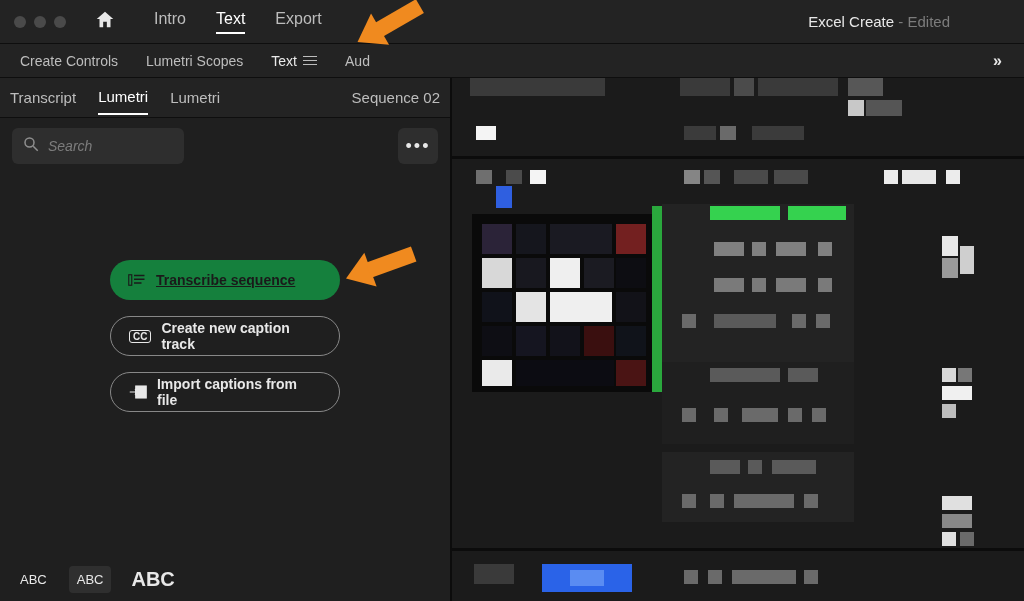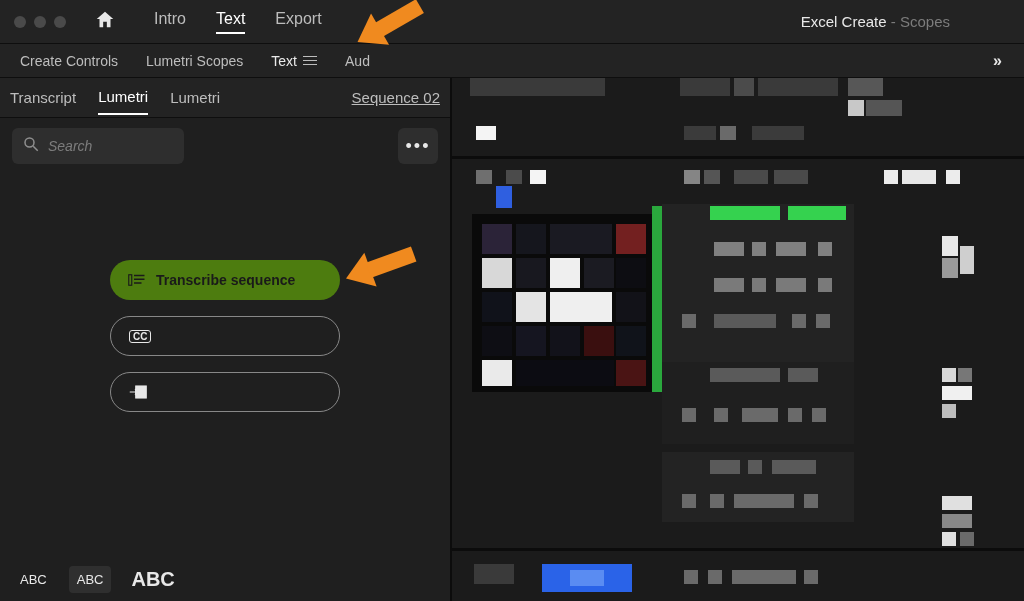--- a/index.html
+++ b/index.html
@@ -62,21 +62,21 @@
     padding: 0 10px;
     height: 40px;
     font-size: 15px;
     color: #bdbdbd;
     gap: 22px;
     background: #232323;
     border-bottom: 1px solid #0e0e0e;
   }
   .caption-tab { cursor: pointer; padding: 8px 0; text-align: center; }
   .caption-tab.active { color: #fff; border-bottom: 2px solid #fff; }
-  .seq-name { margin-left: auto; color: #bdbdbd; text-decoration: underline; }
+  .seq-name { margin-left: auto; color: #bdbdbd; }
 
   .search-row { display: flex; align-items: center; padding: 10px 12px; gap: 10px; }
   .search-box {
     flex: 0 0 172px;
     height: 36px;
     background: #2e2e2e;
     border-radius: 6px;
     display: flex;
     align-items: center;
     padding: 0 10px;
@@ -96,21 +96,21 @@
 
   .action-buttons {
     margin-top: 86px;
     display: flex; flex-direction: column; align-items: center; gap: 16px;
   }
   .pill {
     width: 230px; height: 40px; border-radius: 20px;
     display: flex; align-items: center; gap: 10px; padding: 0 18px;
     font-size: 14px; font-weight: 600; cursor: pointer;
   }
-  .pill.primary { background: #4d7c0f; color: #1a1a1a; }
+  .pill.primary { background: #15803d; color: #1a1a1a; text-decoration: underline; }
   .pill.outline { background: transparent; color: #e8e8e8; border: 1.5px solid #888; }
   .pill svg { width: 18px; height: 14px; }
   .pill.primary svg { fill: #1a1a1a; stroke: #1a1a1a; }
   .pill.outline svg { fill: #e8e8e8; stroke: #e8e8e8; }
   .cc-box { border: 1.5px solid #e8e8e8; border-radius: 3px; padding: 0 3px; font-size: 10px; font-weight: 700; }
 
   .footer-row {
     margin-top: auto; display: flex; align-items: center; gap: 14px;
     padding: 8px 12px;
   }
@@ -165,21 +165,21 @@
     <svg viewBox="0 0 24 24">
         <path d="M12 3l9 8h-3v9h-4v-6h-4v6H6v-9H3z"></path>
       </svg>
   </div>
   <div class="top-tabs">
     <div class="top-tab">Intro</div>
     <div class="top-tab active">Text</div>
     <div class="top-tab">Export</div>
   </div>
   <div class="proj-title">
-    <span>Excel Create</span><span class="edited"> - Scopes</span>
+    <span>Excel Create</span><span class="edited"> - Edited</span>
   </div>
 </div>
 
 <div class="panel-tabs-row">
   <div class="panel-tab">Create Controls</div>
   <div class="panel-tab">Lumetri Scopes</div>
   <div class="panel-tab active">
     <span>Text</span>
     <span class="panel-hamburger">
         <span></span>
@@ -219,26 +219,28 @@
         <svg viewBox="0 0 24 18">
             <rect x="1" y="2" width="4" height="14" fill="none" stroke-width="1.5"></rect>
             <line x1="8" y1="3" x2="22" y2="3" stroke-width="2"></line>
             <line x1="8" y1="8" x2="22" y2="8" stroke-width="2"></line>
             <line x1="8" y1="13" x2="18" y2="13" stroke-width="2"></line>
           </svg>
         <span>Transcribe sequence</span>
       </div>
       <div class="pill outline">
         <span class="cc-box">CC</span>
+        <span>Create new caption track</span>
       </div>
       <div class="pill outline">
         <svg viewBox="0 0 24 18" fill="none" stroke-width="1.5">
             <rect x="9" y="1" width="14" height="16"></rect>
             <path d="M1 9 h10 M8 5 l4 4 -4 4"></path>
           </svg>
+        <span>Import captions from file</span>
       </div>
     </div>
 
     <div class="footer-row">
       <div class="abc-btn">ABC</div>
       <div class="abc-btn sel">ABC</div>
       <div class="abc-big">ABC</div>
     </div>
   </div>
 

